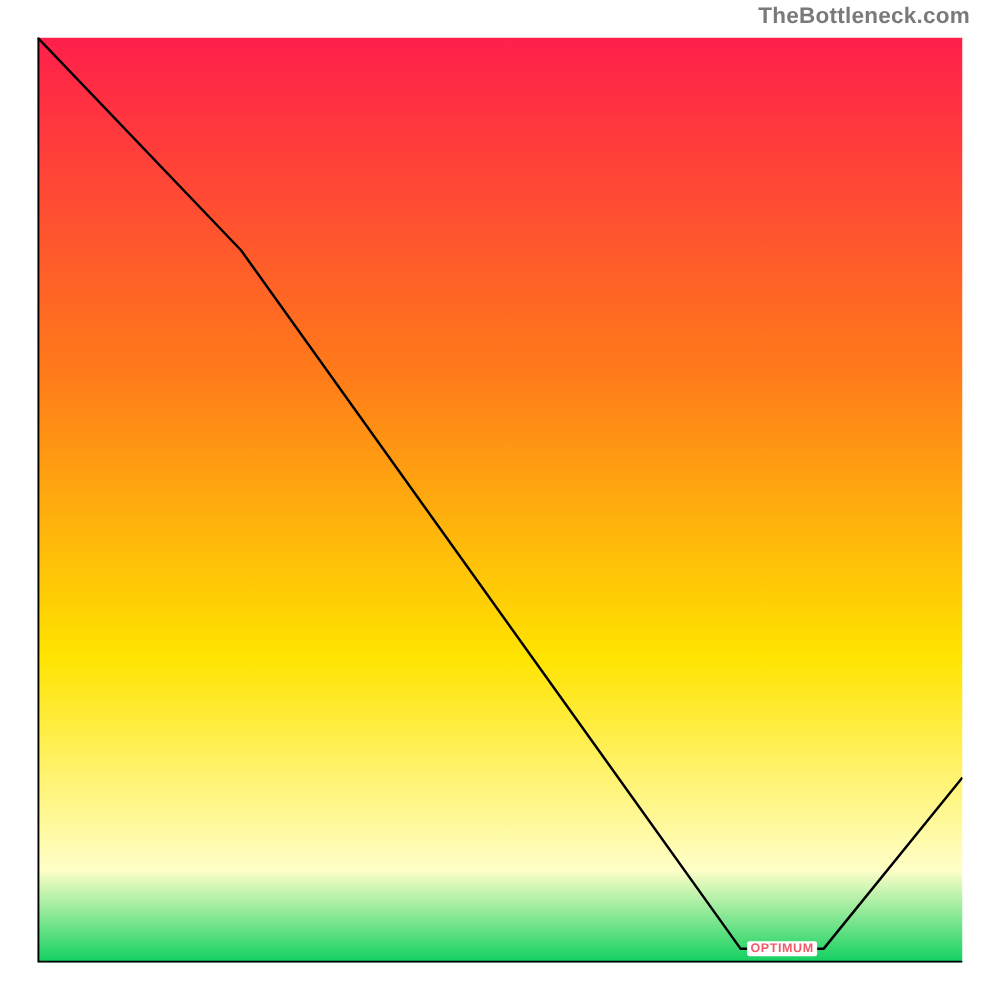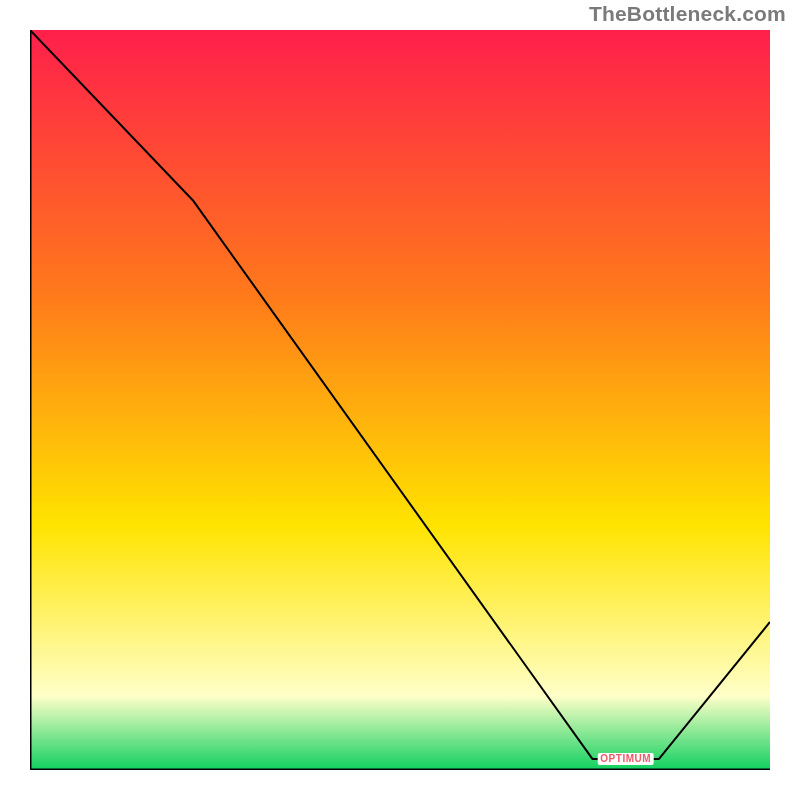--- a/index.html
+++ b/index.html
@@ -1,22 +1,22 @@
 <!DOCTYPE html>
 <html><head>
 <meta charset="utf-8">
 <style>
   * { margin: 0; padding: 0; box-sizing: border-box; }
   html, body { width: 800px; height: 800px; background: #fff; font-family: Arial, Helvetica, sans-serif; }
   .wrap { position: relative; width: 800px; height: 800px; }
   .watermark {
     position: absolute;
     top: 2px;
-    right: 14px;
-    font-size: 21px;
+    right: 24px;
+    font-size: 18px;
     font-weight: 600;
     color: #7a7a7a;
     letter-spacing: 0.2px;
     user-select: none;
   }
   .plot {
     position: absolute;
     left: 30px;
     top: 30px;
     width: 740px;

